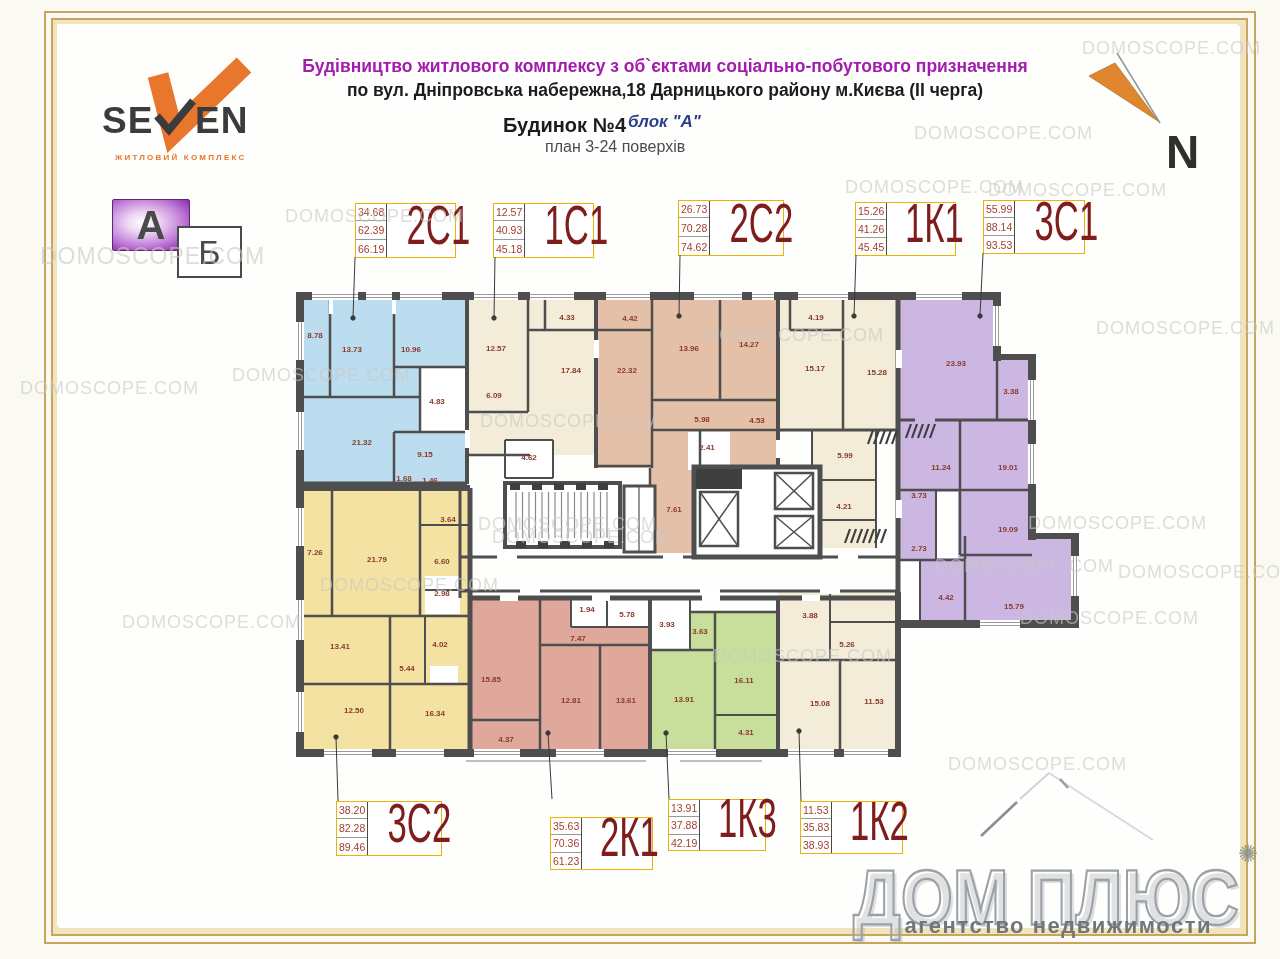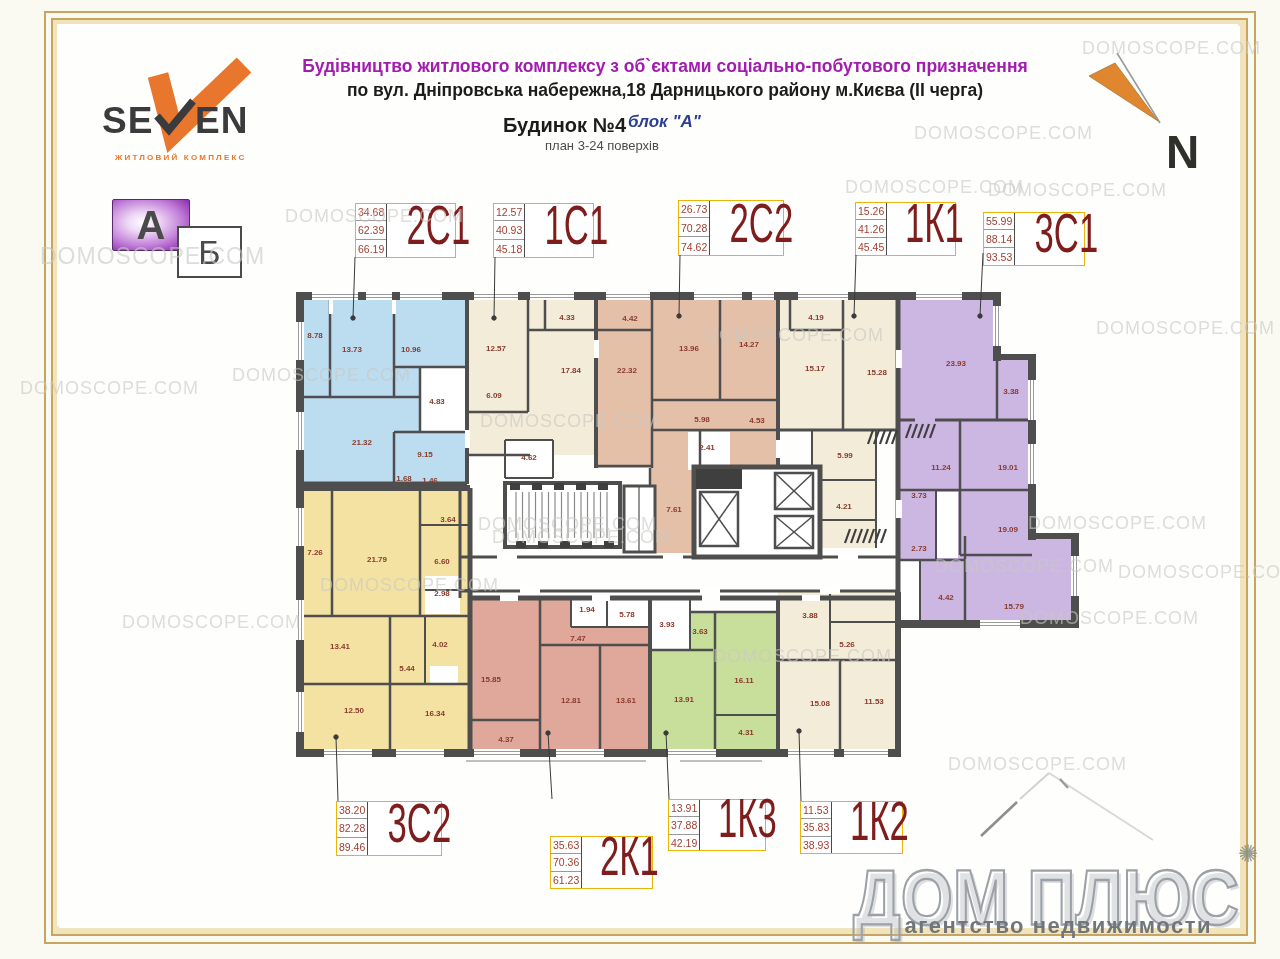--- a/index.html
+++ b/index.html
@@ -34,21 +34,21 @@
   <text x="20" y="115" font-size="8" font-weight="bold" fill="#e8762c" letter-spacing="2.2">ЖИТЛОВИЙ КОМПЛЕКС</text>
 </svg>
 
 <div class="abs" style="left:275px;top:56px;width:780px;text-align:center;font-size:17.5px;font-weight:bold;color:#a21caf;">Будівництво житлового комплексу з об`єктами соціально-побутового призначення</div>
 
 <div class="abs" style="left:275px;top:80px;width:780px;text-align:center;font-size:17.5px;font-weight:bold;color:#1c1c1c;">по вул. Дніпровська набережна,18 Дарницького району м.Києва (ІІ черга)</div>
 
 <div class="abs" style="left:503px;top:114px;font-size:20px;font-weight:bold;color:#1c1c1c;">Будинок №4</div>
 <div class="abs" style="left:628px;top:112px;font-size:17px;font-weight:bold;font-style:italic;color:#2a3f8f;">блок "А"</div>
 
-<div class="abs" style="left:545px;top:138px;font-size:13px;color:#4c4c4c;">план 3-24 поверхів</div>
+<div class="abs" style="left:545px;top:138px;font-size:16px;color:#4c4c4c;">план 3-24 поверхів</div>
 
 <div class="abs" style="left:112px;top:199px;width:76px;height:50px;background:radial-gradient(ellipse at 40% 45%, #ffffff 0%, #eed7f5 25%, #c17fd8 60%, #8d2fb0 90%, #7a21a0 100%);border:1px solid #5a2a6e;border-radius:2px;display:flex;align-items:center;justify-content:center;">
     <span style="font-size:40px;color:#4a4a4a;font-weight:bold;">А</span>
   </div>
 
 <div class="abs" style="left:177px;top:226px;width:61px;height:48px;background:#fff;border:2.5px solid #4a4a4a;display:flex;align-items:center;justify-content:center;">
     <span style="font-size:34px;color:#4a4a4a;">Б</span>
   </div>
 
 <svg class="abs" style="left:1080px;top:40px;" width="125" height="135" viewBox="0 0 125 135">
@@ -94,21 +94,21 @@
   <div class="lblnums" style="width:36px;">
       <span>15.26</span>
       <span>41.26</span>
       <span>45.45</span>
     </div>
   <div class="lbltype">
       <b>1К1</b>
     </div>
 </div>
 
-<div class="lblbox" style="left:983px;top:200px;width:100px;height:52px;margin-top:12px;">
+<div class="lblbox" style="left:983px;top:200px;width:100px;height:52px;">
   <div class="lblnums" style="width:36px;">
       <span>55.99</span>
       <span>88.14</span>
       <span>93.53</span>
     </div>
   <div class="lbltype">
       <b>3С1</b>
     </div>
 </div>
 
@@ -116,21 +116,21 @@
   <div class="lblnums" style="width:36px;">
       <span>38.20</span>
       <span>82.28</span>
       <span>89.46</span>
     </div>
   <div class="lbltype">
       <b>3С2</b>
     </div>
 </div>
 
-<div class="lblbox" style="left:550px;top:836px;width:101px;height:51px;">
+<div class="lblbox" style="left:550px;top:817px;width:101px;height:51px;">
   <div class="lblnums" style="width:36px;">
       <span>35.63</span>
       <span>70.36</span>
       <span>61.23</span>
     </div>
   <div class="lbltype">
       <b>2К1</b>
     </div>
 </div>
 

